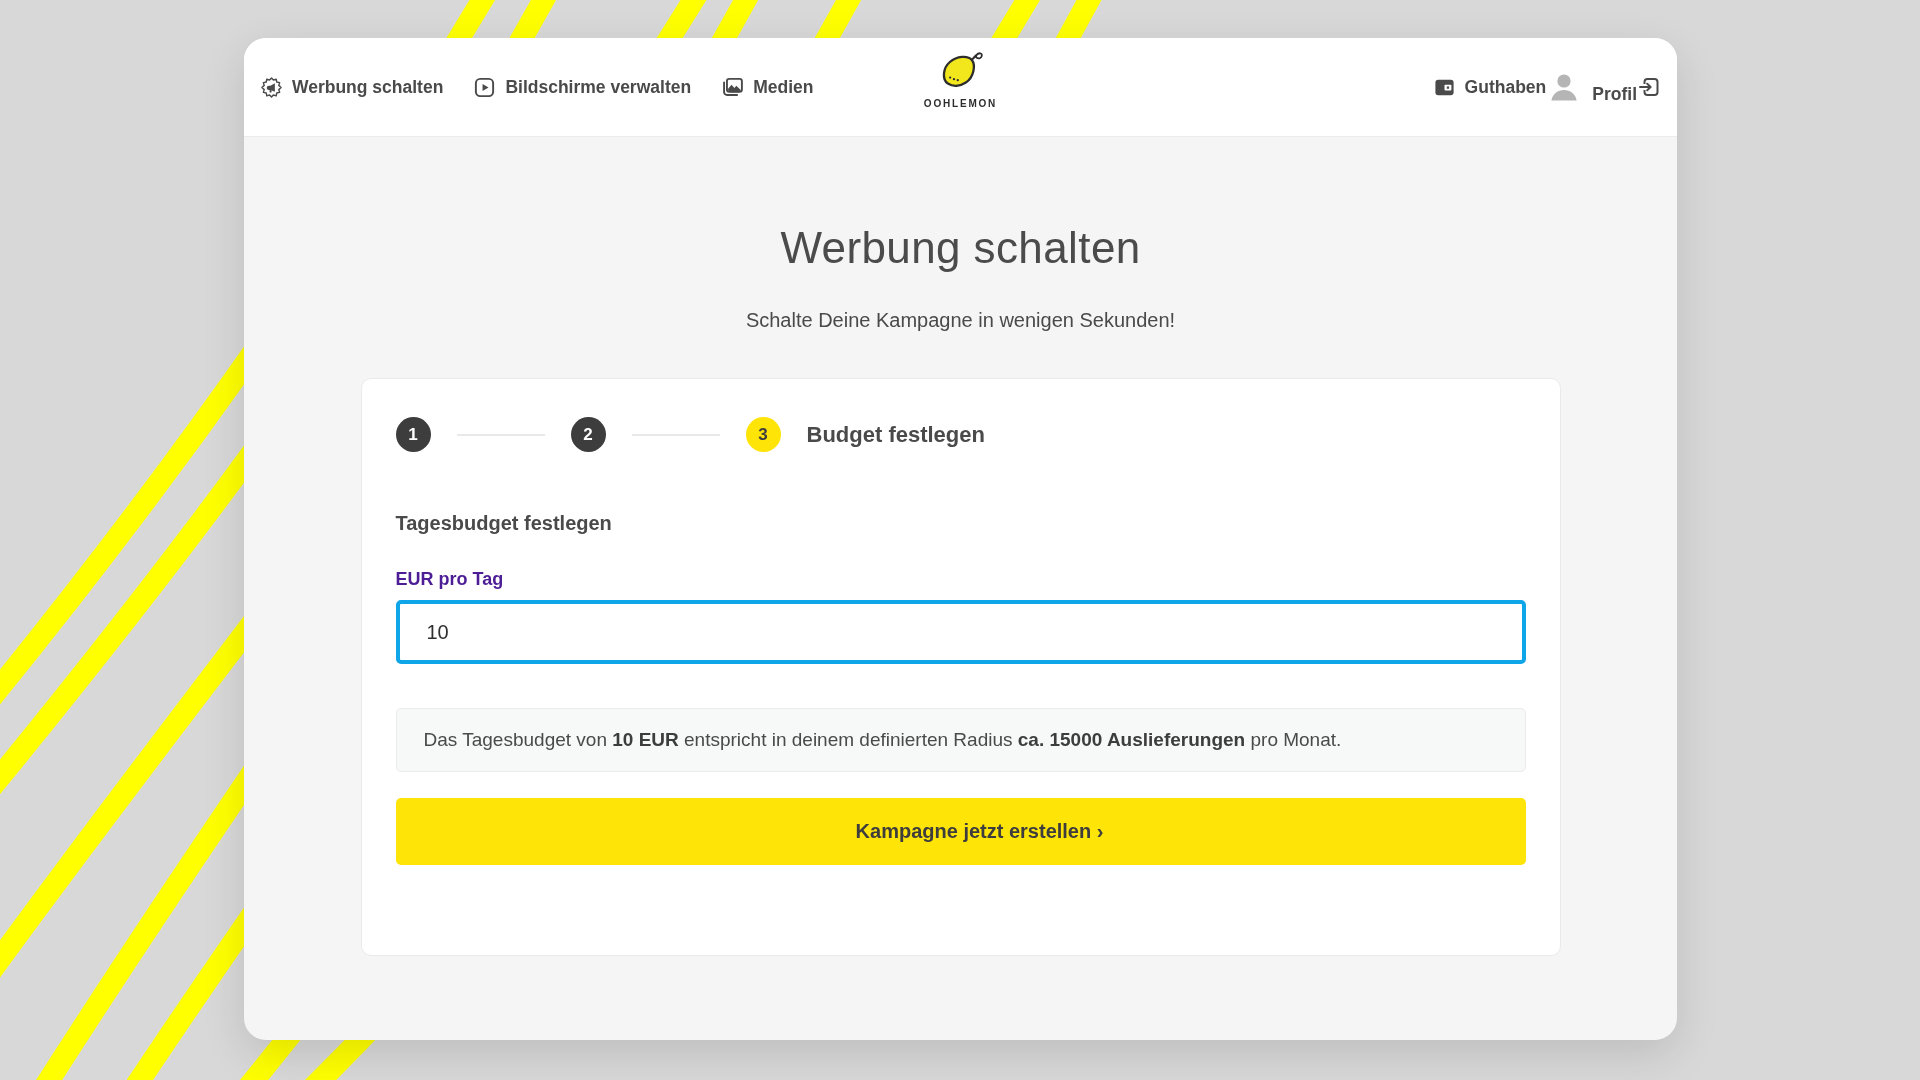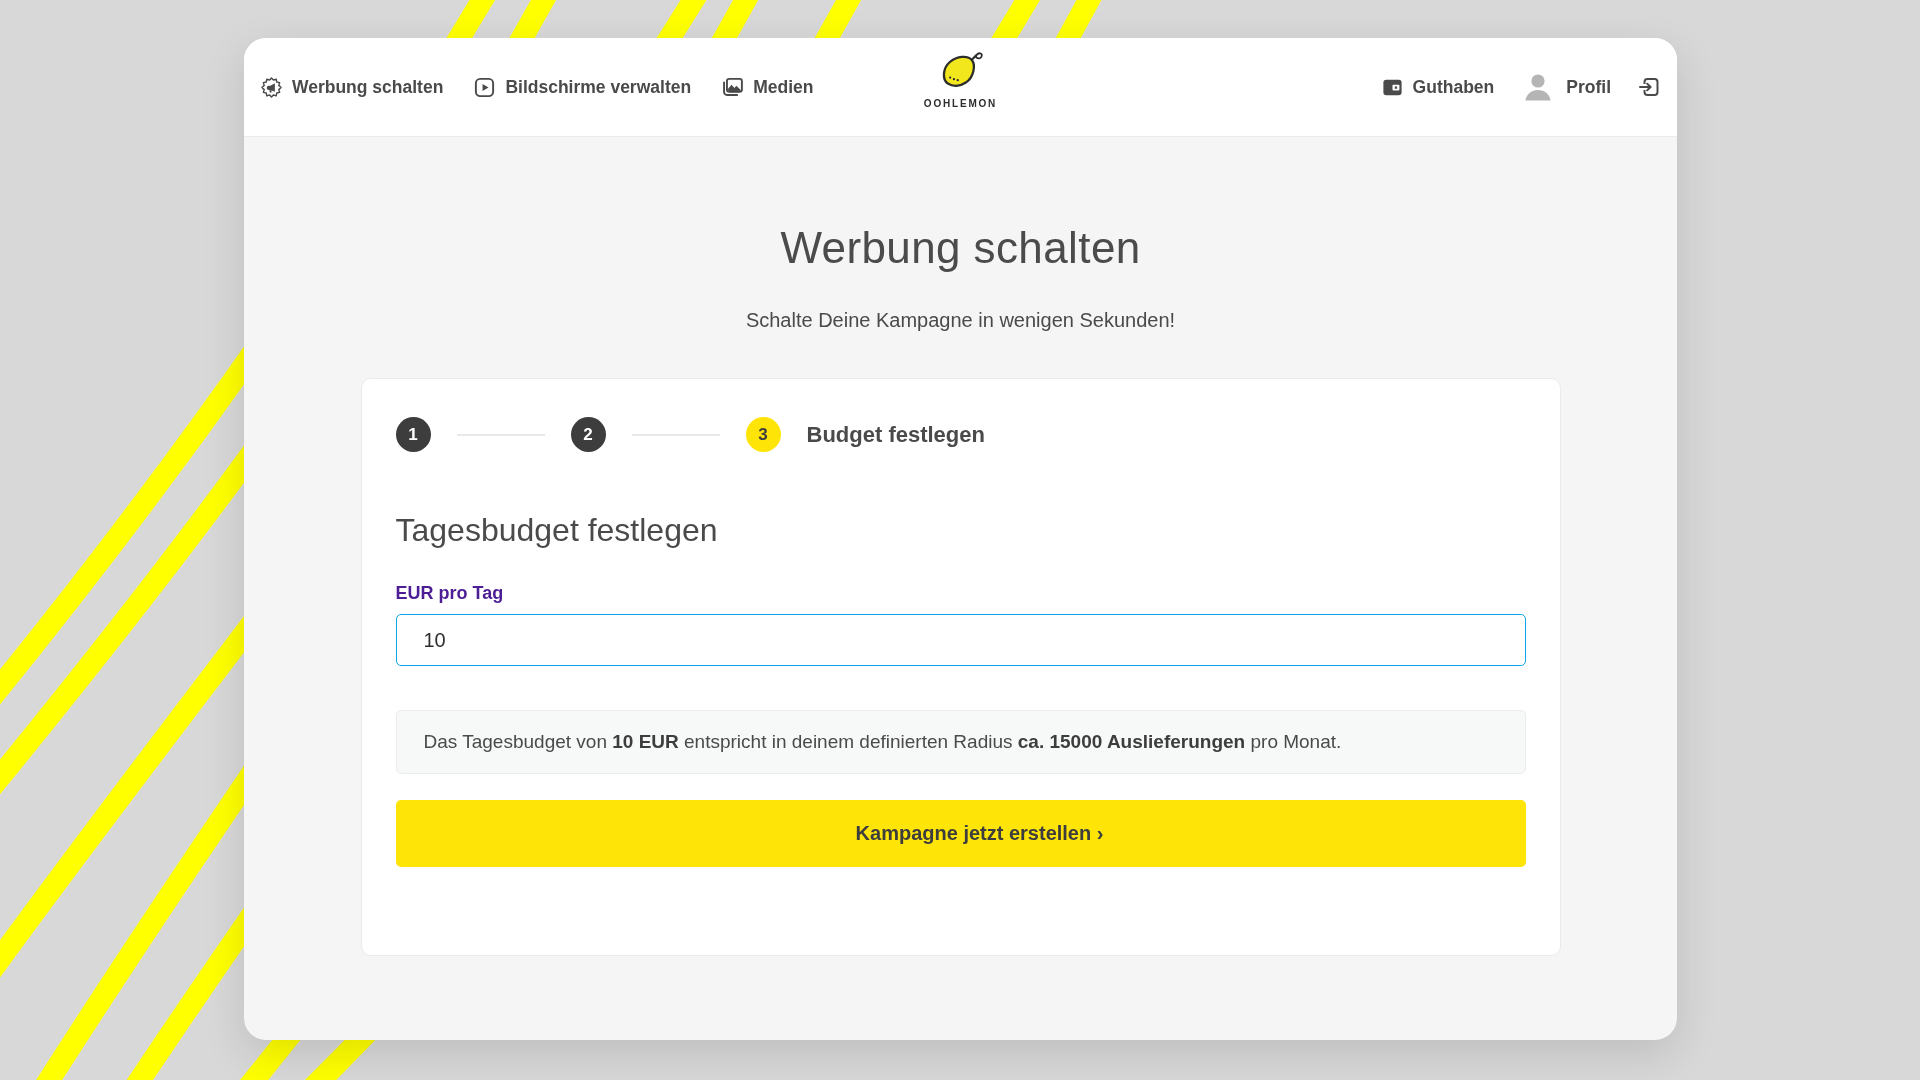--- a/index.html
+++ b/index.html
@@ -11,39 +11,39 @@
   
   .nav{height:99px;background:#fff;border-bottom:1px solid #ebebeb;
     display:flex;align-items:center;padding:0 16px;position:relative;box-sizing:border-box;}
   .nav-left{display:flex;align-items:center;gap:30px;}
   .nav-item{display:flex;align-items:center;gap:9px;font-weight:700;
     font-size:17.5px;color:#4a4a4a;cursor:pointer;white-space:nowrap;}
   .nav-item svg{display:block;}
   .logo{position:absolute;left:50%;top:12px;transform:translateX(-50%);
     text-align:center;cursor:pointer;}
   .logo-text{font-size:10px;font-weight:700;letter-spacing:1.8px;color:#2d2d2d;margin-top:0px;}
-  .nav-right{margin-left:auto;display:flex;align-items:center;gap:26px;}
-  .profil{display:flex;align-items:center;gap:10px;}
+  .nav-right{margin-left:auto;display:flex;align-items:center;}
+  .profil{display:flex;align-items:flex-end;gap:10px;}
   
   .page-title{margin:86px 0 0;text-align:center;font-size:44px;font-weight:500;
     color:#4b4b4b;letter-spacing:.4px;}
   .page-subtitle{margin-top:36px;text-align:center;font-size:20px;color:#4a4a4a;}
   
   .panel{width:1200px;margin:46px auto 0;background:#fff;border:1px solid #e9eaec;
     border-radius:10px;padding:34px;box-sizing:border-box;height:578px;}
   .stepper{display:flex;align-items:center;margin-top:4px;}
   .step-circle{width:35px;height:35px;border-radius:50%;background:#3d3d3d;color:#fff;
     font-weight:700;font-size:17px;display:flex;align-items:center;justify-content:center;flex:0 0 auto;}
   .step-circle.active{background:#ffe408;color:#3d3d3d;}
   .step-line{width:88px;height:2px;background:#e9e9e9;margin:0 26px;}
   .step-label{margin-left:26px;font-size:22px;font-weight:700;color:#4a4a4a;}
-  .section-heading{margin-top:60px;font-size:32px;font-weight:400;color:#4a4a4a;}
+  .section-heading{margin-top:60px;font-size:20px;font-weight:700;color:#4a4a4a;}
   .section-desc{margin-top:9px;font-size:18px;color:#55595c;}
   .field-label{margin-top:34px;font-size:18px;font-weight:700;color:#4c1d95;}
-  .budget-input{margin-top:10px;width:100%;height:52px;border:1px solid #0ea5e9;
+  .budget-input{margin-top:10px;width:100%;height:64px;border:4px solid #0ea5e9;
     border-radius:5px;font-size:20px;color:#2f2f2f;padding:0 27px;box-sizing:border-box;
     background:#fff;font-family:inherit;outline:none;display:block;}
   .info-box{margin-top:44px;height:64px;background:#f7f8f8;border:1px solid #ececec;
     border-radius:5px;display:flex;align-items:center;padding:16px 27px;font-size:19px;
     color:#4a4a4a;white-space:pre-wrap;box-sizing:border-box;}
   .info-box b{font-weight:700;color:#3d3d3d;}
   .submit-btn{margin-top:26px;width:100%;height:67px;background:#ffe408;border:none;
     border-radius:5px;font-size:20px;font-weight:700;color:#3d3d3d;cursor:pointer;
     font-family:inherit;display:block;padding-left:44px;}
 </style>

